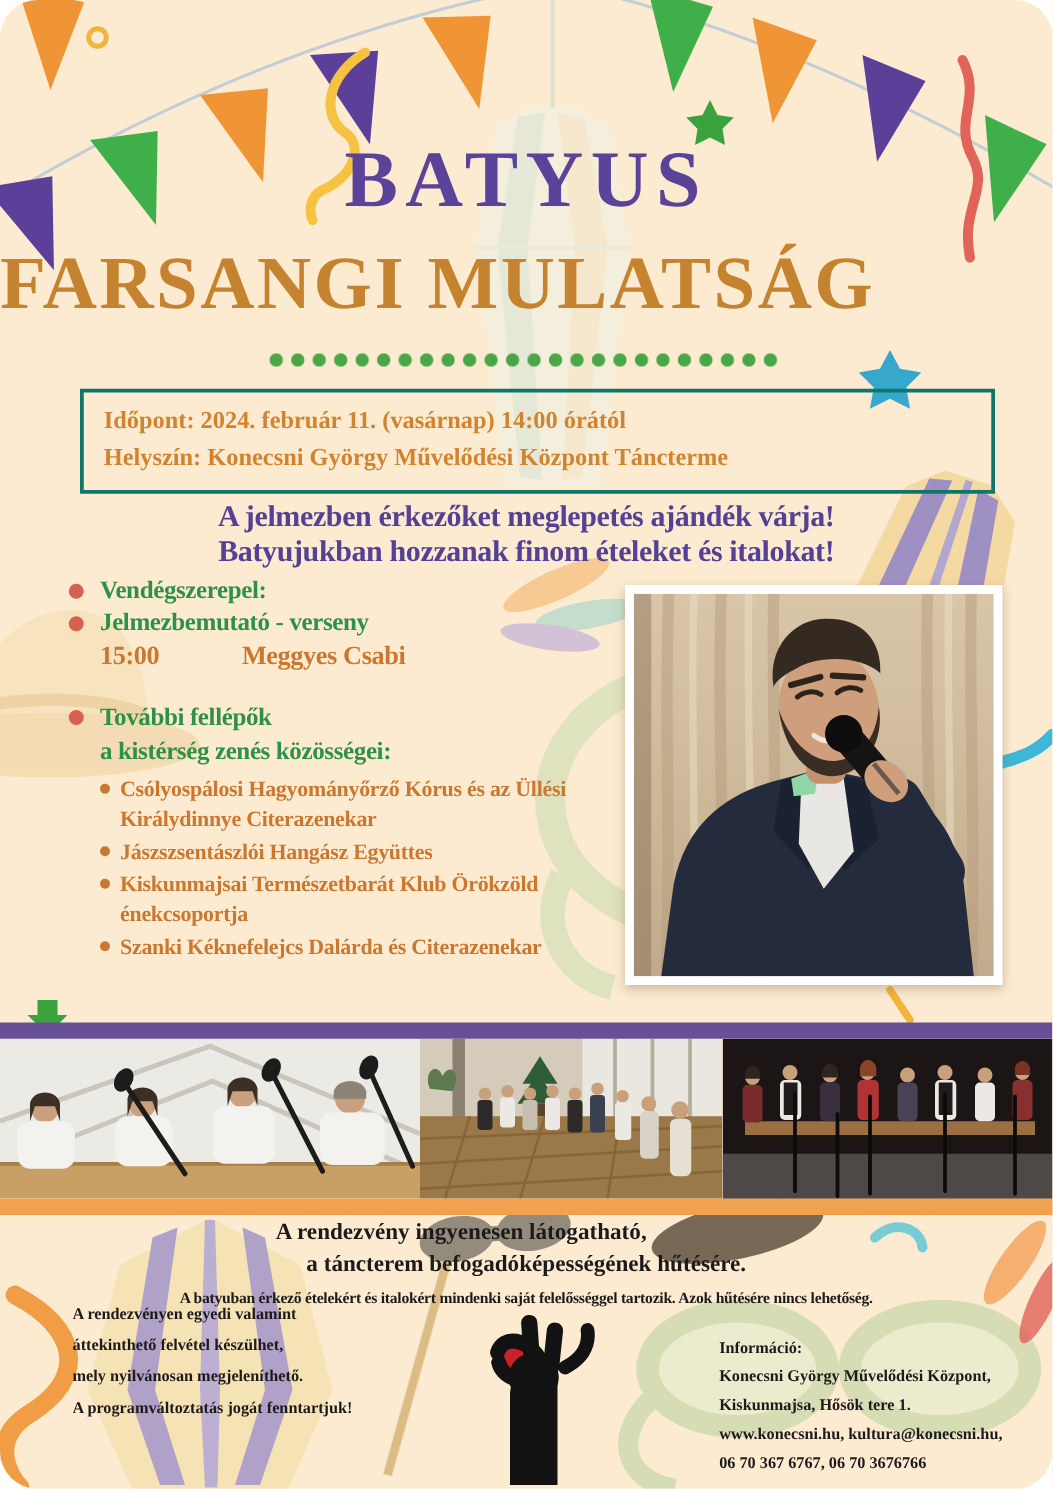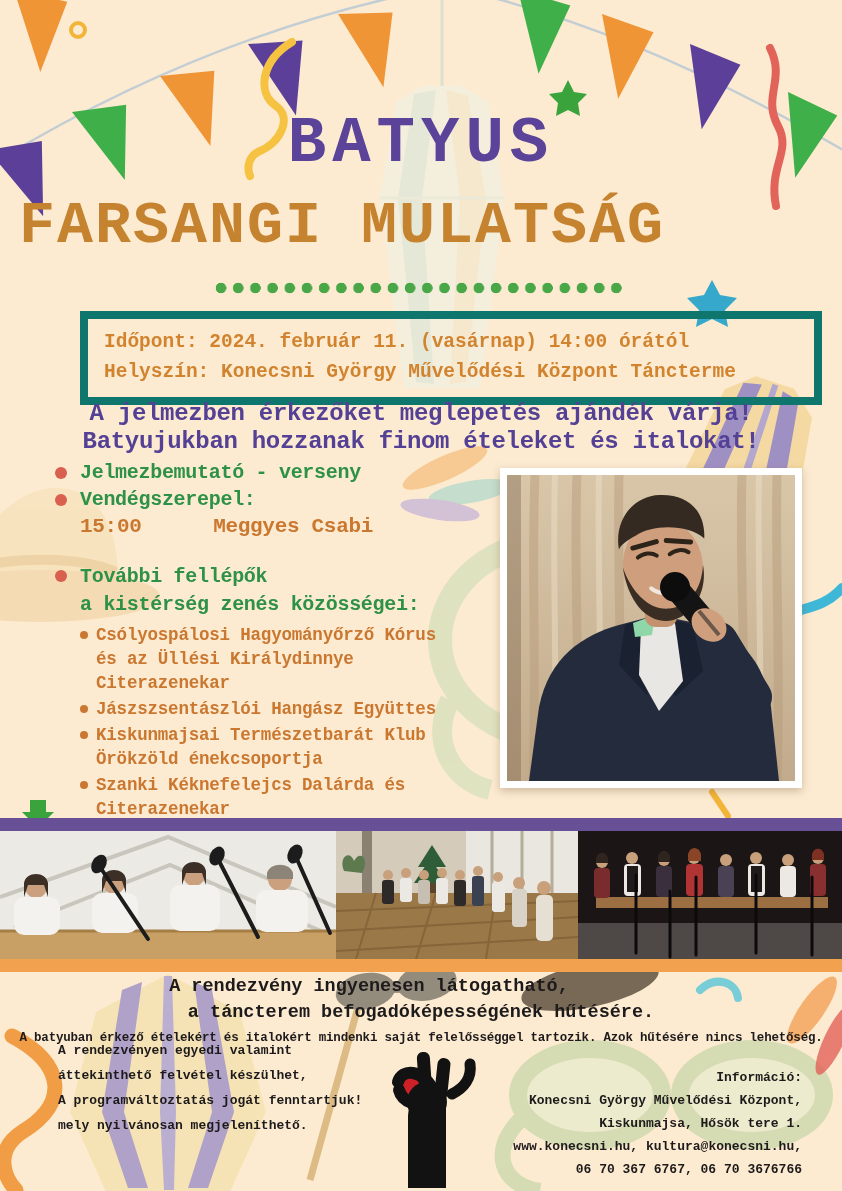--- a/index.html
+++ b/index.html
@@ -1,31 +1,31 @@
 <!DOCTYPE html>
 <html><head>
 <meta charset="utf-8">
 <style>
   html,body{margin:0;padding:0;}
   .poster{position:relative;width:842px;height:1191px;background:#fcebd1;overflow:hidden;
-          font-family:Liberation Mono, monospace;}
+          font-family:Liberation Serif, serif;border-radius:30px;}
   .abs{position:absolute;}
   .bg-deco{left:0;top:0;width:842px;height:1191px;z-index:0;pointer-events:none;}
 
   
   .title1{left:0;top:112px;width:842px;text-align:center;font-size:64px;font-weight:bold;
           color:#5a4398;letter-spacing:6px;line-height:1;z-index:2;white-space:nowrap;}
   .title2{left:0;top:196px;width:684px;text-align:center;font-size:60px;font-weight:bold;
           color:#c5832f;letter-spacing:2px;line-height:1;z-index:2;white-space:nowrap;}
   .dots{left:215px;top:282px;width:413px;height:12px;z-index:2;
         background-image:radial-gradient(circle at 6px 6px,#4aa748 5px,transparent 5.6px);
         background-size:17.2px 12px;background-repeat:repeat-x;}
 
   
-  .info-box{left:80px;top:311px;width:700px;border:8px solid #0f766e;z-index:2;
+  .info-box{left:64px;top:311px;width:700px;border:3px solid #0f766e;z-index:2;
             padding:8px 10px 10px 16px;}
   .info-box div{font-size:19.5px;font-weight:bold;color:#d2832e;line-height:30px;white-space:nowrap;}
 
   
   .lead{left:0;top:400px;width:842px;text-align:center;z-index:2;}
   .lead div{font-size:24px;font-weight:bold;color:#544094;line-height:28px;letter-spacing:-0.3px;}
 
   
   .program{left:55px;top:460px;width:410px;z-index:2;}
   .prog-row{position:relative;padding-left:25px;line-height:25px;}
@@ -56,21 +56,21 @@
 
   
   .admission1{left:0;top:976px;width:738px;text-align:center;font-size:18.5px;font-weight:bold;
               color:#1d1a1b;z-index:2;}
   .admission2{left:0;top:1002px;width:842px;text-align:center;font-size:18.5px;font-weight:bold;
               color:#1d1a1b;z-index:2;}
   .disclaimer{left:0;top:1031px;width:842px;text-align:center;font-size:12.5px;font-weight:bold;
               color:#1d1a1b;letter-spacing:-0.2px;z-index:2;white-space:nowrap;}
   .footer-left{left:58px;top:1038px;z-index:2;}
   .footer-left div{font-size:13px;font-weight:bold;color:#1d1a1b;line-height:25px;}
-  .contact{right:40px;top:1066px;text-align:right;z-index:2;}
+  .contact{right:40px;top:1066px;text-align:left;z-index:2;}
   .contact div{font-size:13px;font-weight:bold;color:#1d1a1b;line-height:23px;}
   .logo{left:372px;top:1050px;width:112px;height:138px;z-index:2;}
 </style>
 </head>
 <body>
 
 <div class="poster">
 
   <svg class="abs bg-deco" width="842" height="1191" viewBox="0 0 842 1191">
 
@@ -174,25 +174,25 @@
   </div>
 
   <div class="abs lead">
     <div>A jelmezben érkezőket meglepetés ajándék várja!</div>
     <div>Batyujukban hozzanak finom ételeket és italokat!</div>
   </div>
 
   <div class="abs program">
     <div class="prog-row">
       <i class="bullet"></i>
-      <span class="green-t">Jelmezbemutató - verseny</span>
+      <span class="green-t">Vendégszerepel:</span>
     </div>
     <div class="prog-row">
       <i class="bullet"></i>
-      <span class="green-t">Vendégszerepel:</span>
+      <span class="green-t">Jelmezbemutató - verseny</span>
     </div>
     <div class="guest-line">
       <span class="orange-t">15:00</span>
       <span class="orange-t guest-name">Meggyes Csabi</span>
     </div>
     <div class="prog-row more-head">
       <i class="bullet"></i>
       <div>
         <span class="green-t">További fellépők</span><br>
         <span class="green-t">a kistérség zenés közösségei:</span>
@@ -433,22 +433,22 @@
   </div>
   <div class="abs bar-orange"></div>
 
   <div class="abs admission1">A rendezvény ingyenesen látogatható,</div>
   <div class="abs admission2">a táncterem befogadóképességének hűtésére.</div>
   <div class="abs disclaimer">A batyuban érkező ételekért és italokért mindenki saját felelősséggel tartozik. Azok hűtésére nincs lehetőség.</div>
 
   <div class="abs footer-left">
     <div>A rendezvényen egyedi valamint</div>
     <div>áttekinthető felvétel készülhet,</div>
+    <div>mely nyilvánosan megjeleníthető.</div>
     <div>A programváltoztatás jogát fenntartjuk!</div>
-    <div>mely nyilvánosan megjeleníthető.</div>
   </div>
 
   <div class="abs logo">
     <svg width="112" height="138" viewBox="0 0 112 138">
       <circle cx="42" cy="34" r="12" fill="#ce2127"></circle>
       <g fill="#121212">
         <path d="M36,138 L36,66 C36,54 44,46 56,44 L74,42 L74,138 Z"></path>
         <circle cx="55" cy="52" r="20"></circle>
         <rect x="46" y="2" width="13" height="46" rx="6" transform="rotate(-4 52 24)"></rect>
         <rect x="64" y="8" width="13" height="42" rx="6" transform="rotate(6 70 28)"></rect>

